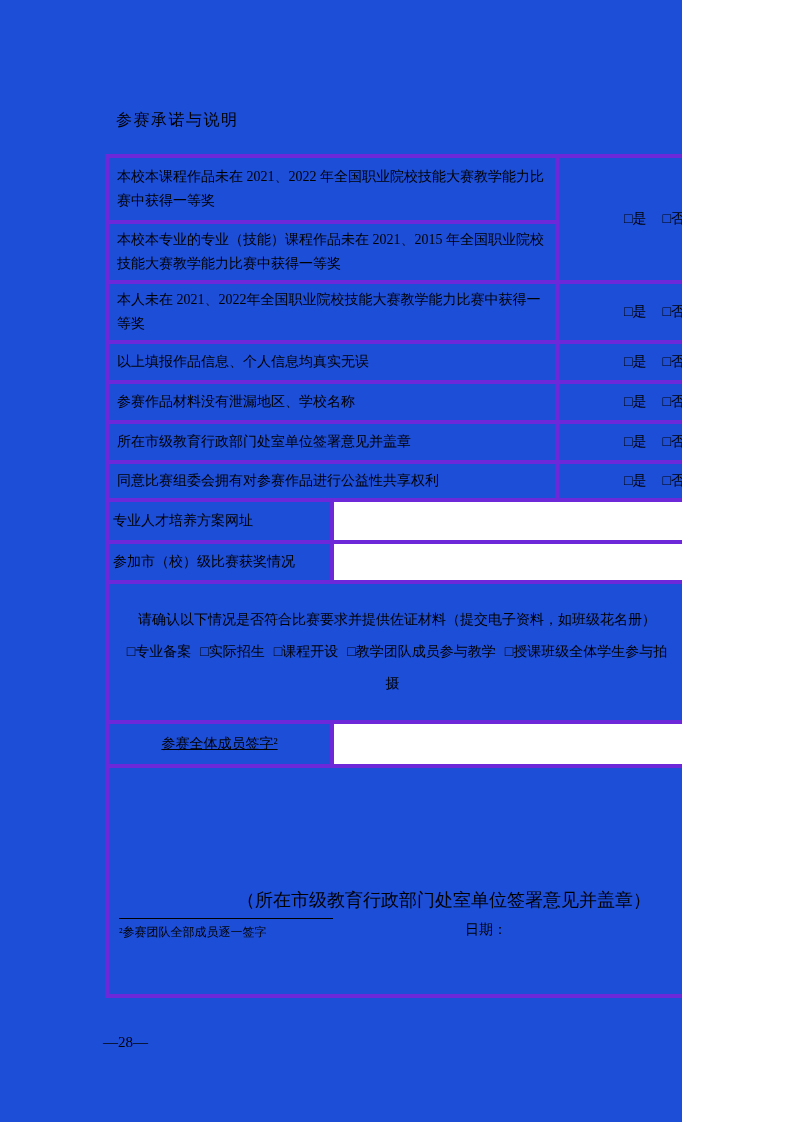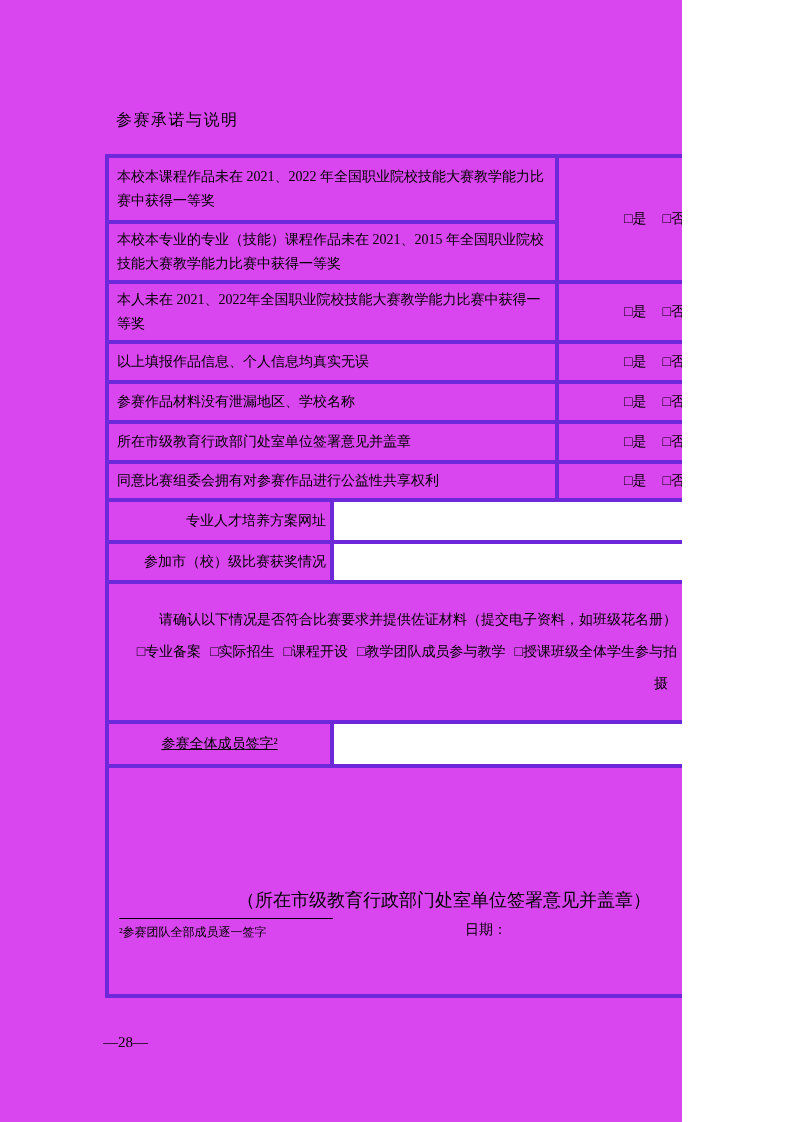--- a/index.html
+++ b/index.html
@@ -1,20 +1,20 @@
 <!DOCTYPE html>
 <html><head>
 <meta charset="utf-8">
 <style>
   * { margin:0; padding:0; box-sizing:border-box; }
   html,body { background:#ffffff; }
   .page {
     position:relative;
     width:682px; height:1122px;
-    background:#d946ef;
+    background:#1d4ed8;
     color:#000000;
     font-family:"Liberation Serif","DejaVu Serif",serif;
     overflow:hidden;
   }
   .doc-title {
     position:absolute; left:116px; top:110px;
     font-size:16px; letter-spacing:1.5px;
   }
   table.form {
     position:absolute; left:105px; top:154px;
@@ -23,23 +23,23 @@
     border:1.5px solid #000;
   }
   table.form td {
     border:4px solid #6d28d9;
     font-size:14px;
     vertical-align:middle;
   }
   .stmt { padding:4px 10px 4px 8px; line-height:24px; text-align:left; }
   .yn   { text-align:right; white-space:nowrap; }
   .yn .gap { margin-left:16px; }
-  .label-cell { text-align:right; padding:4px 4px; }
+  .label-cell { text-align:left; padding:4px 4px; }
   .value-cell { background:#ffffff; }
-  .confirm { padding:20px 8px; line-height:32px; text-align:right; }
+  .confirm { padding:20px 8px; line-height:32px; text-align:center; }
   .confirm .opt { margin-right:9px; }
   .sig { text-align:center; padding:4px 4px;text-decoration:underline; }
   .big { position:relative; height:230px; padding:0; }
   .stamp {
     position:absolute; top:120px; left:0; width:100%;
     text-align:left; padding-left:128px;
     font-size:18px;
   }
   .frule {
     position:absolute; top:150px; left:10px; width:214px;

